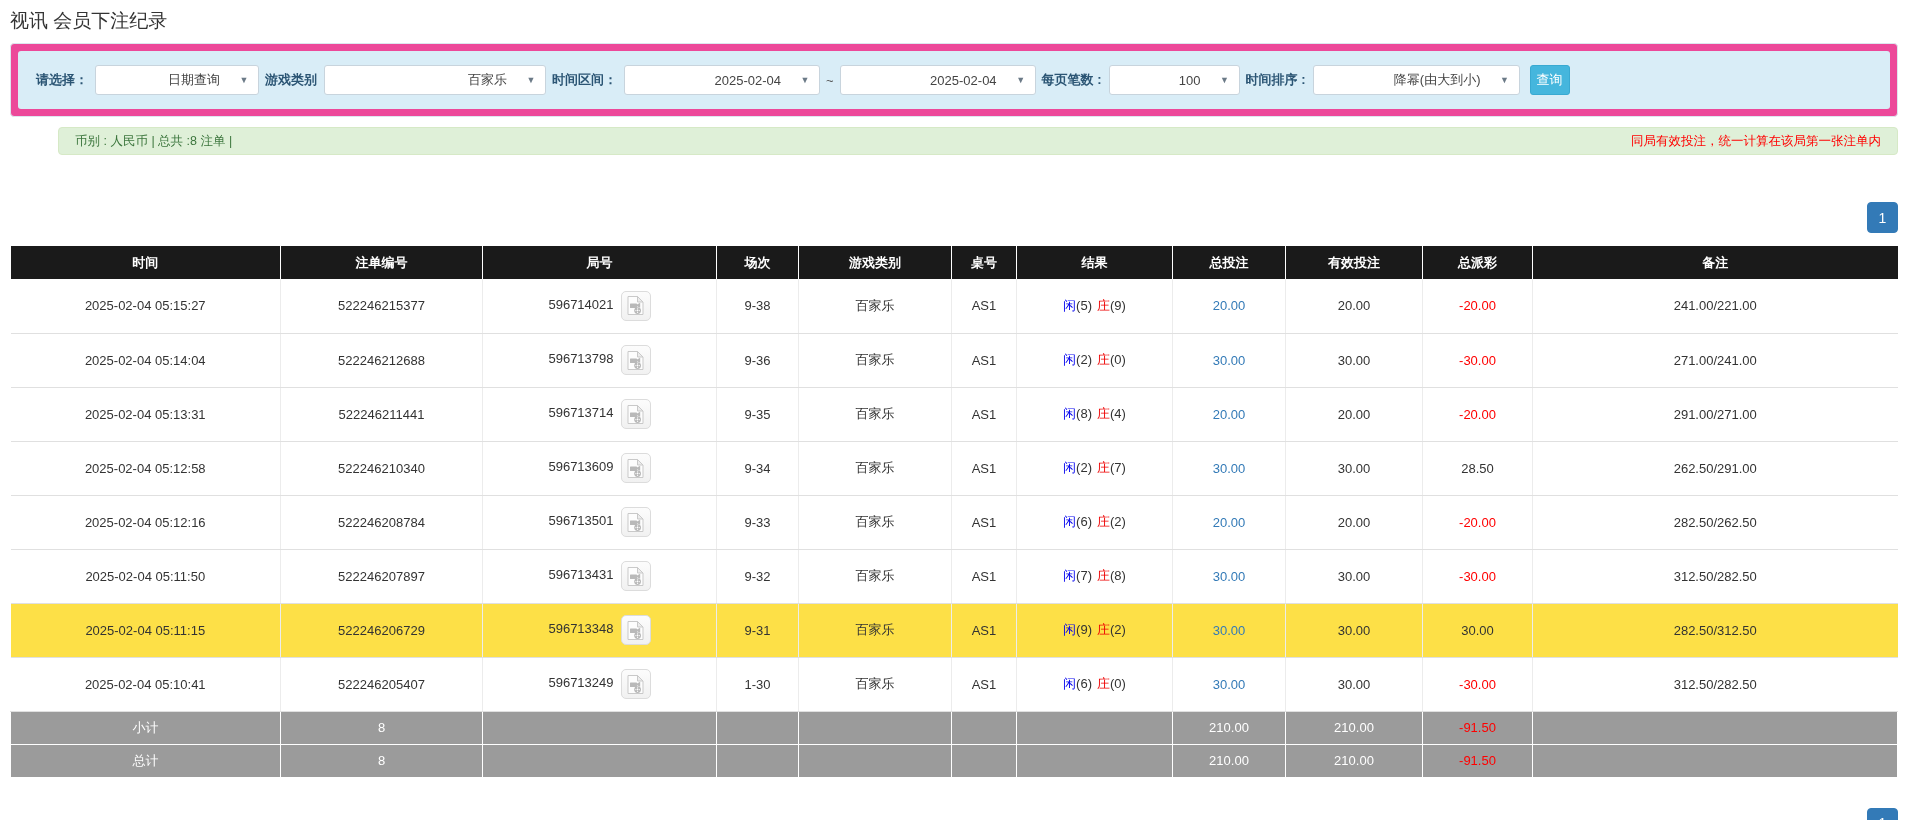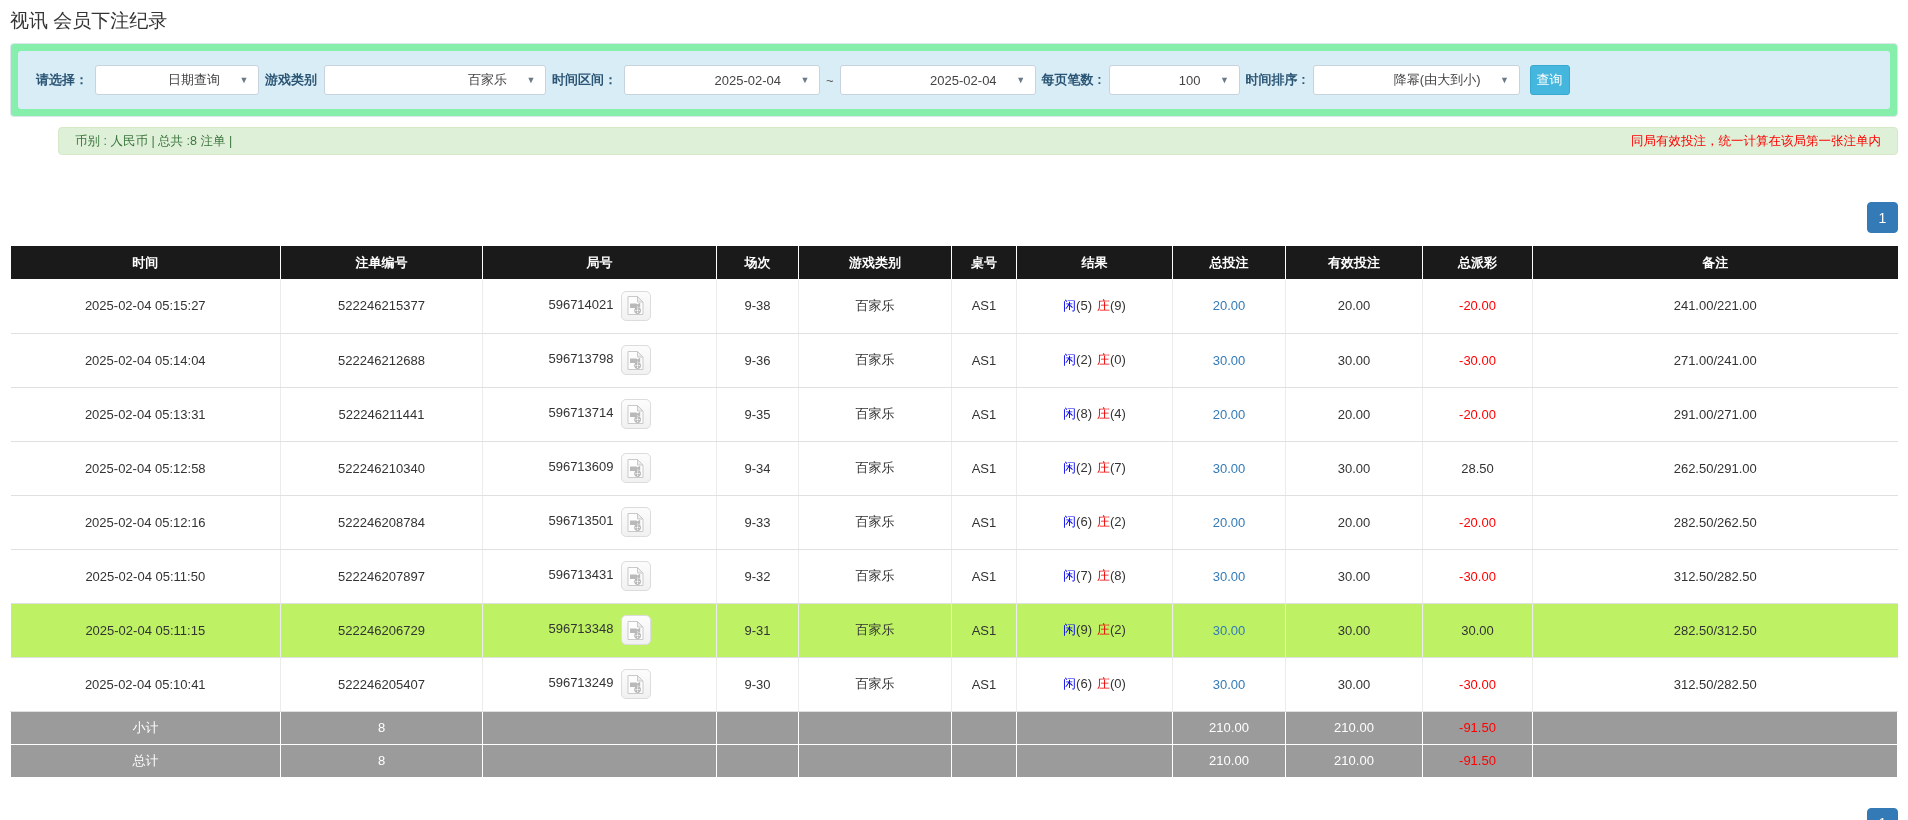--- a/index.html
+++ b/index.html
@@ -3,21 +3,21 @@
 <meta charset="utf-8">
 <style>
   * { box-sizing: border-box; margin: 0; padding: 0; }
   html, body { width: 1908px; height: 820px; overflow: hidden; background: #fff;
     font-family: "Liberation Sans", "DejaVu Sans", sans-serif; }
   .page { padding: 0 10px; }
 
   .page-title { font-size: 19px; font-weight: 400; color: #333; padding: 8px 0 9px 0; }
 
   
-  .filter-panel { border: 1px solid #dde6ee; border-radius: 4px; background: #86efac; padding: 7px; }
+  .filter-panel { border: 1px solid #dde6ee; border-radius: 4px; background: #ec4899; padding: 7px; }
   .filter-bar { background: #d9edf7; border-radius: 3px; height: 58px;
     display: flex; align-items: center; padding: 0 12px; }
   .f-label { font-size: 13px; font-weight: bold; color: #2b5574; margin: 0 7px 0 6px; white-space: nowrap; }
   .dd { height: 30px; background: #fff; border: 1px solid #c8d4dd; border-radius: 3px;
     display: inline-flex; align-items: center; cursor: pointer; }
   .dd-val { padding: 0 10px; font-size: 13px; color: #444; flex: 1; text-align: right; white-space: nowrap; overflow: hidden; }
   .dd-caret { width: 28px; text-align: center; color: #6b7a87; font-size: 9px; flex: 0 0 auto; }
   .w-query { width: 164px; } .w-game { width: 222px; } .w-date { width: 196px; }
   .w-count { width: 131px; } .w-sort { width: 207px; }
   .tilde { font-size: 13px; color: #555; margin: 0 6px; }
@@ -39,21 +39,21 @@
 
   
   table { width: 100%; border-collapse: collapse; table-layout: fixed; margin-top: 13px;
     font-size: 13px; color: #333; border-bottom: 1px solid #b9b9b9; }
   thead th { background: #1a1a1a; color: #fff; height: 33px; font-weight: bold; font-size: 13px;
     border-right: 1px solid #fff; text-align: center; }
   thead th:last-child { border-right: none; }
   tbody td { height: 54px; text-align: center; background: #fff;
     border-bottom: 1px solid #e0e0e0; border-right: 1px solid #ececec; }
   tbody td:last-child { border-right: none; }
-  tbody tr.highlight td { background: #bef264; margin-top: 44px; }
+  tbody tr.highlight td { background: #fde047; margin-top: 44px; }
   tfoot td { background: #9b9b9b; color: #fff; height: 33px; text-align: center;
     border: 1px solid #fff; font-size: 13px; margin-top: 48px; }
   .res-player { color: #0000ee; }
   .res-banker { color: #ee0000; margin-left: 5px; }
   .bet-link { color: #337ab7; text-decoration: none; cursor: pointer; }
   .neg { color: #ff0000; }
   .video-btn { width: 30px; height: 30px; margin-left: 7px; vertical-align: middle;
     background: linear-gradient(#fcfcfc, #f1f1f1); border: 1px solid #dcdcdc; border-radius: 5px;
     display: inline-flex; align-items: center; justify-content: center; cursor: pointer; }
 </style>
@@ -366,21 +366,21 @@
         <path d="M11 9.4 l3.2 -1.6 v5 l-3.2 -1.6 z" fill="#b9b9b9"></path>
         <circle cx="11.6" cy="15.6" r="3.4" fill="#b9b9b9"></circle>
         <circle cx="11.6" cy="15.6" r="0.8" fill="#fff"></circle>
         <circle cx="11.6" cy="13.9" r="0.6" fill="#fff"></circle>
         <circle cx="11.6" cy="17.3" r="0.6" fill="#fff"></circle>
         <circle cx="9.9" cy="15.6" r="0.6" fill="#fff"></circle>
         <circle cx="13.3" cy="15.6" r="0.6" fill="#fff"></circle>
       </svg>
             </button>
     </td>
-    <td><span>9-30</span></td>
+    <td><span>1-30</span></td>
     <td><span>百家乐</span></td>
     <td><span>AS1</span></td>
     <td>
       <span class="res-player">闲</span><span>(6)</span><span class="res-banker">庄</span><span>(0)</span>
     </td>
     <td><a class="bet-link">30.00</a></td>
     <td><span>30.00</span></td>
     <td><span class="neg">-30.00</span></td>
     <td><span>312.50/282.50</span></td>
   </tr>

